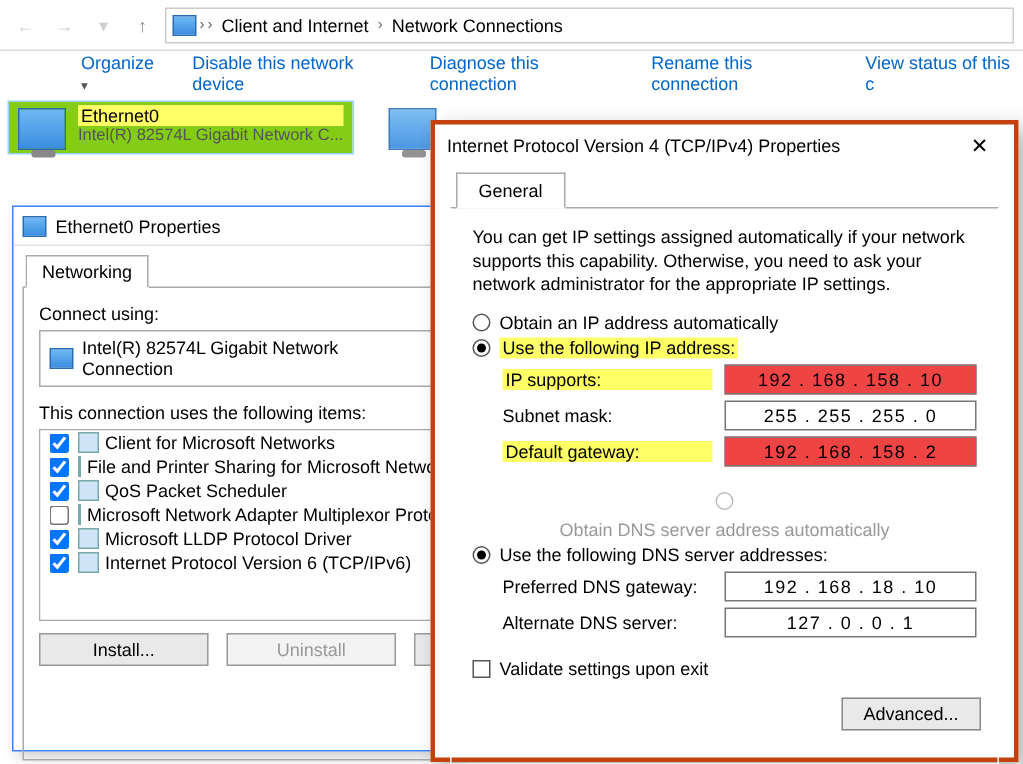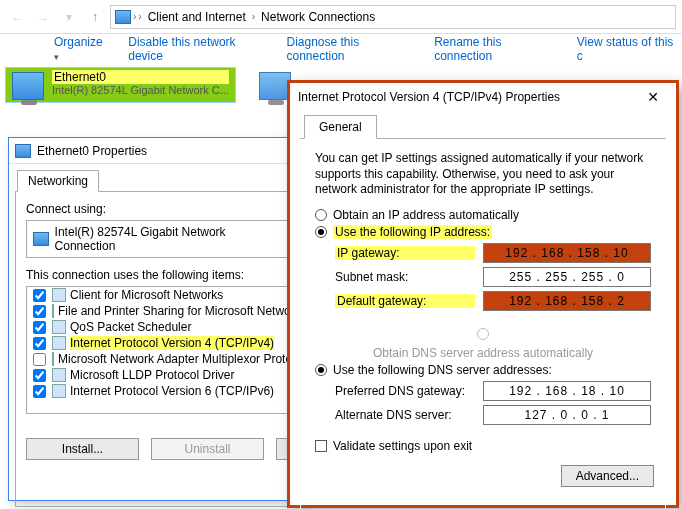--- a/index.html
+++ b/index.html
@@ -33,21 +33,21 @@
 .win .titlebar { height: 26px; display: flex; align-items: center; padding: 0 6px; gap: 6px; border-bottom: 1px solid #e0e0e0; }
 .tab { display: inline-block; border: 1px solid #aaa; border-bottom: 1px solid #fff; background: #fff; padding: 3px 10px; margin: 6px 0 -1px 8px; position: relative; z-index: 2;}
 .tabbody { border: 1px solid #aaa; margin: 0 6px 6px 6px; padding: 10px 10px 6px 10px; height: 316px; position: relative;}
 .connectbox { border: 1px solid #aaa; padding: 4px 6px; margin: 4px 0 10px 0; display: flex; align-items: center; gap: 6px; background: #fff; }
 .smicon { width:16px; height:14px; background: linear-gradient(#6fb9f2,#3a8de0); border:1px solid #2a6db5; }
 .listbox { border: 1px solid #aaa; height: 128px; overflow-y: scroll; background: #fff; margin-top: 4px;}
 .li { display: flex; align-items: center; gap: 4px; padding: 1px 4px; white-space: nowrap; }
 .li input[type=checkbox]{ margin:0 2px; }
 .li .lic { width:14px;height:14px; background:#d0e4f7;border:1px solid #7aa; display:inline-block;}
 .li.highlight .txt { background:#ffff66; }
-.btnrow { display: flex; gap: 12px; margin-top: 24px; }
+.btnrow { display: flex; gap: 12px; margin-top: 8px; }
 .btn { flex:1; border: 1px solid #999; background: #e9e9e9; padding: 3px 0; text-align: center; }
 .btn.disabled { color: #999; background: #f3f3f3; }
 .group { border: 1px solid #ccc; margin-top: 8px; padding: 6px 6px 0 6px; position: relative; height:40px;}
 .group .legend { position: absolute; top: -8px; left: 8px; background: #fff; padding: 0 4px; font-size: 11px;}
 .group .desc { font-size: 11px; color: #333; white-space: nowrap; overflow: hidden; text-overflow: ellipsis;}
 
 
 .win2 { position: absolute; left: 287px; top: 80px; width: 392px; height: 428px; border: 3px solid #c2410c; background: #fff; box-shadow: 6px 6px 14px rgba(0,0,0,.3); z-index: 10;}
 .win2 .titlebar2 { height: 28px; display:flex; align-items:center; justify-content:space-between; padding: 0 8px; }
 .closebtn { width:30px; text-align:center; font-size:14px;}
@@ -57,21 +57,21 @@
 .radio { display:flex; align-items:center; gap:6px; margin:3px 0;}
 .radio .r { width:12px;height:12px;border:1px solid #555;border-radius:50%; display:inline-flex;align-items:center;justify-content:center;}
 .radio .r.on::after{content:"";width:6px;height:6px;background:#000;border-radius:50%;}
 .radio.disabled { color:#999;flex-direction:column;}
 .radio.disabled .r{border-color:#bbb;}
 .radio.hl .lbl{ background:#ffff66; padding:0 2px;}
 .fieldrow { display:flex; align-items:center; margin:4px 0 4px 20px; gap:8px;}
 .fieldrow .lbl { width:140px;}
 .fieldrow.hl .lbl { background:#ffff66; padding:0 2px;}
 .ipbox { flex:1; border:1px solid #777; padding:2px 6px; font-family:inherit; letter-spacing:1px; text-align:center; background:#fff;}
-.ipbox.hl { background:#c2410c; }
+.ipbox.hl { background:#ef4444; }
 .sectgap { height:10px;}
 .checkrow { display:flex; align-items:center; gap:6px; margin-top:14px;}
 .checkrow .cb { width:12px;height:12px;border:1px solid #555;}
 .advbtn { position:absolute; right:22px; bottom:18px; border:1px solid #888; background:#e9e9e9; padding:3px 14px;}
 </style>
 </head>
 <body>
 
 <div class="addr">
   <div class="navbtn disabled">←</div>
@@ -131,25 +131,20 @@
         <div class="li">
           <input type="checkbox" checked="" style="">
           <span class="lic"></span>
           <span class="txt">File and Printer Sharing for Microsoft Network</span>
         </div>
         <div class="li">
           <input type="checkbox" checked="" style="">
           <span class="lic"></span>
           <span class="txt">QoS Packet Scheduler</span>
         </div>
-        <div class="li highlight">
-          <input type="checkbox" checked="" style="">
-          <span class="lic"></span>
-          <span class="txt">Internet Protocol Version 4 (TCP/IPv4)</span>
-        </div>
         <div class="li">
           <input type="checkbox" style="">
           <span class="lic"></span>
           <span class="txt">Microsoft Network Adapter Multiplexor Proto</span>
         </div>
         <div class="li">
           <input type="checkbox" checked="" style="">
           <span class="lic"></span>
           <span class="txt">Microsoft LLDP Protocol Driver</span>
         </div>
@@ -179,21 +174,21 @@
     <div class="radio">
       <span class="r"></span>
       <span class="lbl">Obtain an IP address automatically</span>
     </div>
     <div class="radio hl">
       <span class="r on"></span>
       <span class="lbl">Use the following IP address:</span>
     </div>
 
     <div class="fieldrow hl">
-      <span class="lbl">IP gateway:</span>
+      <span class="lbl">IP supports:</span>
       <span class="ipbox hl">192 . 168 . 158 . 10</span>
     </div>
     <div class="fieldrow">
       <span class="lbl">Subnet mask:</span>
       <span class="ipbox">255 . 255 . 255 .  0</span>
     </div>
     <div class="fieldrow hl">
       <span class="lbl">Default gateway:</span>
       <span class="ipbox hl">192 . 168 . 158 .  2</span>
     </div>

